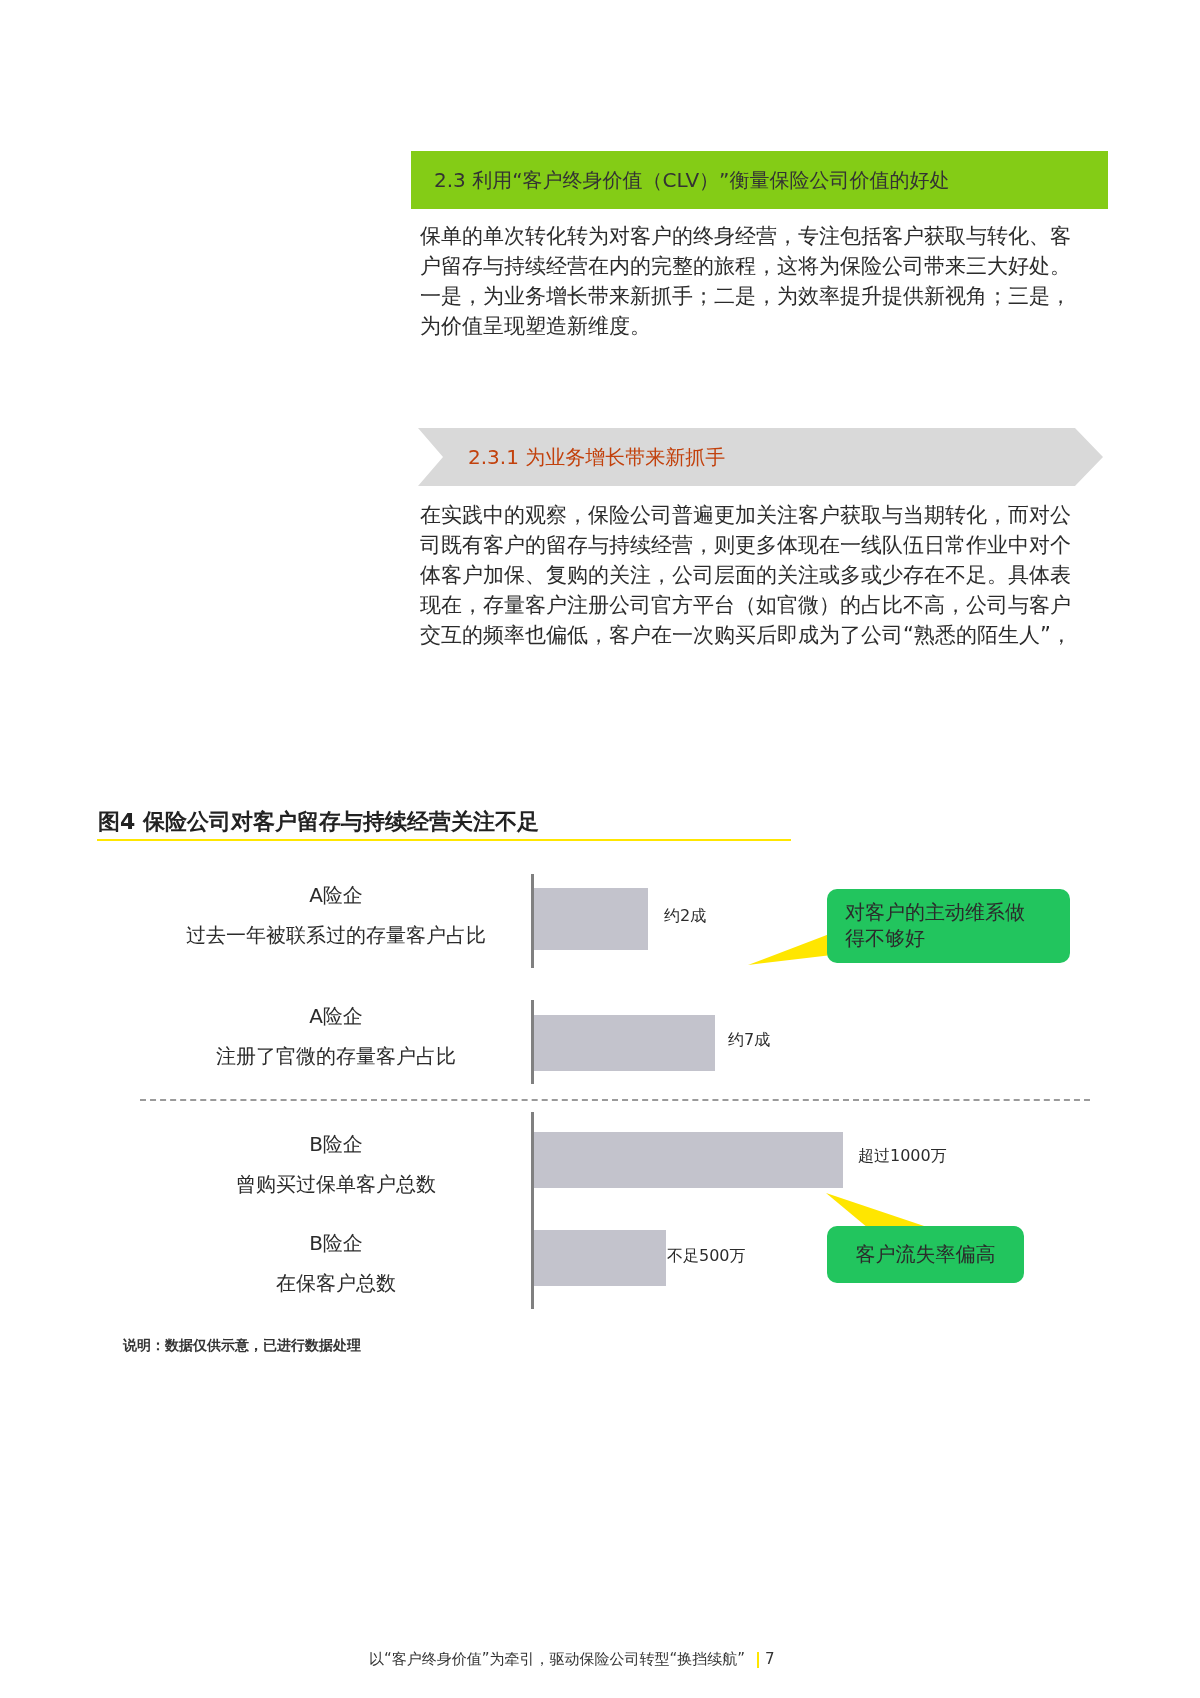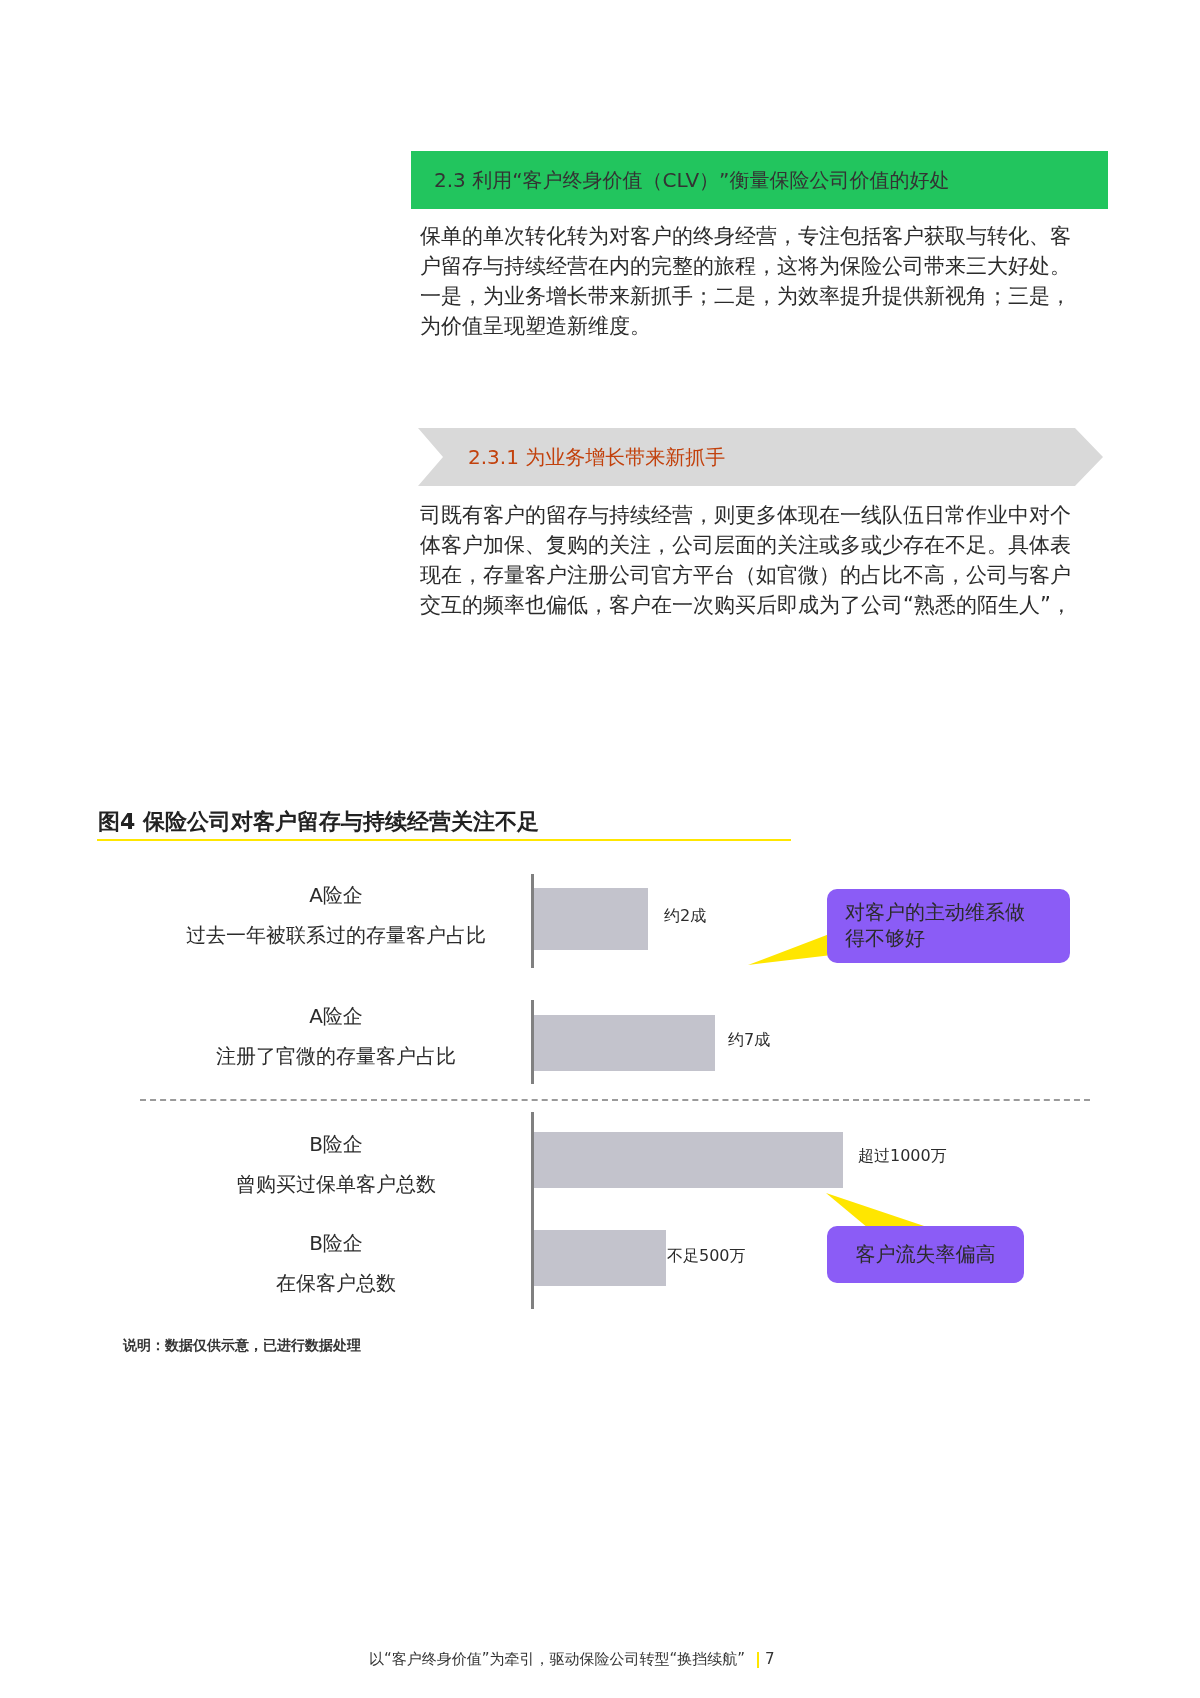--- a/index.html
+++ b/index.html
@@ -1,33 +1,33 @@
 <!DOCTYPE html>
 <html><head>
 <meta charset="utf-8">
 <style>
   html, body { margin:0; padding:0; background:#ffffff; }
   body { width:1200px; height:1698px; position:relative; overflow:hidden;
          font-family:"DejaVu Sans","Liberation Sans",sans-serif; color:#2a2a2a; }
   .abs { position:absolute; }
-  .h-yellow { left:411px; top:151px; width:697px; height:58px; background:#22c55e; }
+  .h-yellow { left:411px; top:151px; width:697px; height:58px; background:#84cc16; }
   .h-yellow span { position:absolute; left:23px; top:0; line-height:58px; font-size:20px; color:#333; white-space:nowrap; }
   .para { left:420px; width:700px; font-size:21px; line-height:30px; color:#2b2b2b; }
   .para div { white-space:nowrap; }
   .banner { left:418px; top:428px; width:685px; height:58px; }
   .banner svg { position:absolute; left:0; top:0; }
   .banner span { position:absolute; left:50px; top:0; line-height:58px; font-size:20px; color:#c2410c; white-space:nowrap; }
   .fig-title { left:98px; top:807px; font-size:22px; font-weight:bold; color:#222; white-space:nowrap; }
   .fig-rule { left:97px; top:839px; width:694px; height:2px; background:#ffe600; }
   .cat { width:360px; left:156px; text-align:center; font-size:20px; color:#2b2b2b; white-space:nowrap; }
   .axis { width:3px; background:#808080; left:531px; }
   .bar { background:#c3c3cc; left:534px; }
   .val { font-size:16px; color:#2b2b2b; white-space:nowrap; }
   .dash { left:140px; top:1099px; width:950px; height:0; border-top:2px dashed #9a9a9a; }
-  .callout { background:#8b5cf6; border-radius:10px; font-size:20px; color:#2b2b2b; }
+  .callout { background:#22c55e; border-radius:10px; font-size:20px; color:#2b2b2b; }
   .note { left:123px; top:1337px; font-size:14px; font-weight:bold; color:#333; white-space:nowrap; }
   .footer { left:369px; top:1650px; font-size:15px; color:#333; white-space:nowrap; }
   .footer .pipe { display:inline-block; width:2px; height:16px; background:#ffe600; vertical-align:middle; margin:0 6px 0 12px; }
 </style>
 </head>
 <body>
 
 <div class="abs h-yellow">
   <span>2.3 利用“客户终身价值（CLV）”衡量保险公司价值的好处</span>
 </div>
@@ -40,20 +40,21 @@
 </div>
 
 <div class="abs banner">
   <svg width="685" height="58">
     <polygon points="0,0 657,0 685,29 657,58 0,58 25,29" fill="#d9d9d9"></polygon>
   </svg>
   <span>2.3.1 为业务增长带来新抓手</span>
 </div>
 
 <div class="abs para" style="top:500px;">
+  <div>在实践中的观察，保险公司普遍更加关注客户获取与当期转化，而对公</div>
   <div>司既有客户的留存与持续经营，则更多体现在一线队伍日常作业中对个</div>
   <div>体客户加保、复购的关注，公司层面的关注或多或少存在不足。具体表</div>
   <div>现在，存量客户注册公司官方平台（如官微）的占比不高，公司与客户</div>
   <div>交互的频率也偏低，客户在一次购买后即成为了公司“熟悉的陌生人”，</div>
 </div>
 
 <div class="abs fig-title">图4  保险公司对客户留存与持续经营关注不足</div>
 <div class="abs fig-rule"></div>
 
 <div class="abs cat" style="top:882px;">A险企</div>

